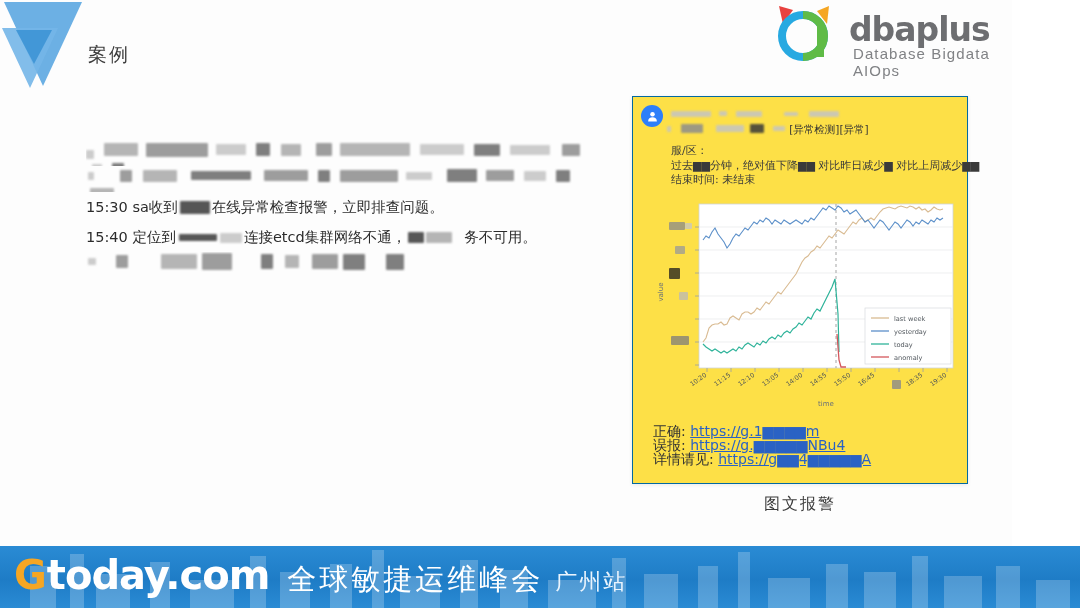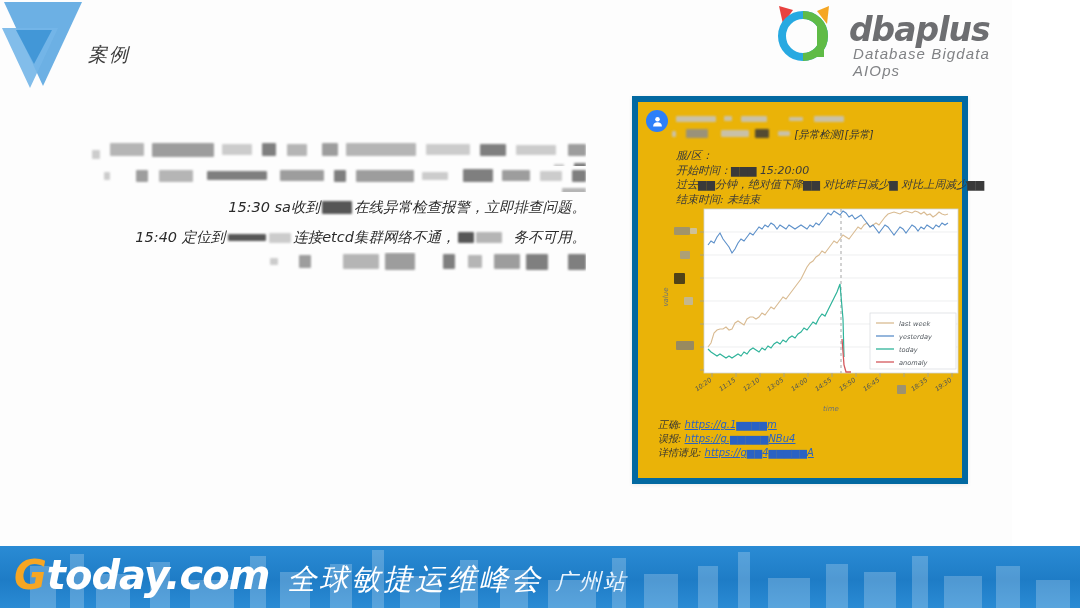--- a/index.html
+++ b/index.html
@@ -1,21 +1,21 @@
 <!DOCTYPE html>
 <html><head>
 <meta charset="utf-8">
 <style>
   * { box-sizing: border-box; margin: 0; padding: 0; }
   html, body {
     width: 1080px; height: 608px;
     font-family: "Liberation Sans", "DejaVu Sans", sans-serif;
     background: #ffffff; overflow: hidden;
   }
-  .slide { position: relative; width: 1012px; height: 608px; background: #fdfdfd; font-style: italic; }
+  .slide { position: relative; width: 1012px; height: 608px; background: #fdfdfd; }
 
   
   .tri-logo { position: absolute; left: 0; top: 0; width: 86px; height: 88px; }
 
   
   .slide-title {
     position: absolute; left: 88px; top: 42px;
     font-family: "DejaVu Serif", "Liberation Serif", serif;
     font-size: 19px; color: #3c3c3c; letter-spacing: 2px;
   }
@@ -27,39 +27,39 @@
     font-size: 33px; font-weight: bold; color: #6d6e71;
     letter-spacing: -1px; font-family: "DejaVu Sans", sans-serif;
   }
   .dbaplus .tagline {
     position: absolute; left: 86px; top: 41px;
     font-size: 15px; color: #808285; letter-spacing: 1.1px;
   }
 
   
   .narrative { position: absolute; left: 86px; top: 140px; width: 500px; }
-  .line { height: 30px; position: relative; text-align: right; }
+  .line { height: 30px; position: relative; }
   .txt {
     font-size: 14.5px; color: #2b2b2b; line-height: 30px; white-space: nowrap;
     font-family: "DejaVu Sans", "Liberation Sans", sans-serif;
   }
   
   .redact { display: inline-block; vertical-align: middle; border-radius: 1px;
             filter: blur(1.1px); opacity: .85; }
   .r1 { background: #a9a9a9; }
   .r2 { background: #8d8d8d; }
   .r3 { background: #6a6a6a; }
   .r4 { background: #c4c4c4; }
   .r5 { background: #3a3a3a; }
   .blurline { position: relative; height: 26px; overflow: hidden; }
 
   
   .alert-card {
     position: absolute; left: 632px; top: 96px; width: 336px; height: 388px;
-    background: #eab308; border: 6px solid #0369a1;
+    background: #fde047; border: 1px solid #0369a1;
     box-shadow: 0 1px 4px rgba(0,0,0,.08);
   }
   .avatar {
     position: absolute; left: 8px; top: 8px; width: 22px; height: 22px;
     border-radius: 50%; background: #2d7ff9;
     display: flex; align-items: center; justify-content: center;
   }
   .msg-head { position: absolute; left: 38px; top: 7px; right: 6px; }
   .msg-sub { position: absolute; left: 34px; top: 22px; right: 6px; height: 14px; }
   .tagtext { font-size: 10.5px; color: #333; white-space: nowrap;
@@ -68,21 +68,21 @@
   .detail-block { position: absolute; left: 38px; top: 46px; right: 4px; }
   .detail-row { height: 14.5px; font-size: 11px; color: #3a3a3a; white-space: nowrap;
                 font-family: "DejaVu Sans", sans-serif; }
 
   
   .chart-wrap { position: absolute; left: 18px; top: 103px; width: 312px; height: 215px; }
   .chart-svg { display: block; }
 
   
   .links { position: absolute; left: 20px; bottom: 18px; }
-  .link-row { height: 14px; font-size: 10px; white-space: nowrap;
+  .link-row { height: 14px; font-size: 14px; white-space: nowrap;
               font-family: "DejaVu Sans", sans-serif; color: #333; }
   .link-row a { color: #2a62c4; text-decoration: underline; }
 
   
   .caption {
     position: absolute; left: 632px; top: 494px; width: 336px; text-align: center;
     font-family: "DejaVu Serif", "Liberation Serif", serif;
     font-size: 16px; color: #3c3c3c; letter-spacing: 2px;
   }
 
@@ -208,21 +208,20 @@
       <span class="redact r4" style="width:4px;height:6px;"></span>
       <span class="redact r2" style="width:22px;height:9px;margin-left:6px;"></span>
       <span class="redact r4" style="width:28px;height:7px;margin-left:8px;"></span>
       <span class="redact r5" style="width:14px;height:9px;margin-left:2px;"></span>
       <span class="redact r4" style="width:12px;height:5px;margin-left:4px;"></span>
       <span class="tagtext">[异常检测][异常]</span>
     </div>
 
     <div class="detail-block">
       <div class="detail-row">服/区：</div>
-      <div class="detail-row">开始时间：▆▆▆ 15:20:00</div>
       <div class="detail-row">过去▆▆分钟，绝对值下降▆▆ 对比昨日减少▆ 对比上周减少▆▆</div>
       <div class="detail-row">结束时间: 未结束</div>
     </div>
 
     <div class="chart-wrap">
       <svg class="chart-svg" width="312" height="215" viewBox="0 0 312 215">
 
         <rect x="48" y="4" width="254" height="164" fill="#ffffff" stroke="#cfd4d8" stroke-width="0.8"></rect>
 
         <g stroke="#e6e8ea" stroke-width="0.7">
@@ -319,20 +318,21 @@
         <span>误报:</span>
         <a href="#">https://g.▆▆▆▆▆NBu4</a>
       </div>
       <div class="link-row">
         <span>详情请见:</span>
         <a href="#">https://g▆▆4▆▆▆▆▆A</a>
       </div>
     </div>
   </div>
 
+  <div class="caption">图文报警</div>
 
   <div class="footer">
     <svg class="skyline" viewBox="0 0 1080 62" preserveAspectRatio="none">
       <g fill="#ffffff">
         <rect x="30" y="20" width="26" height="42"></rect>
         <rect x="70" y="8" width="14" height="54"></rect>
         <rect x="96" y="28" width="34" height="34"></rect>
         <rect x="150" y="16" width="20" height="46"></rect>
         <rect x="190" y="34" width="44" height="28"></rect>
         <rect x="250" y="10" width="16" height="52"></rect>

